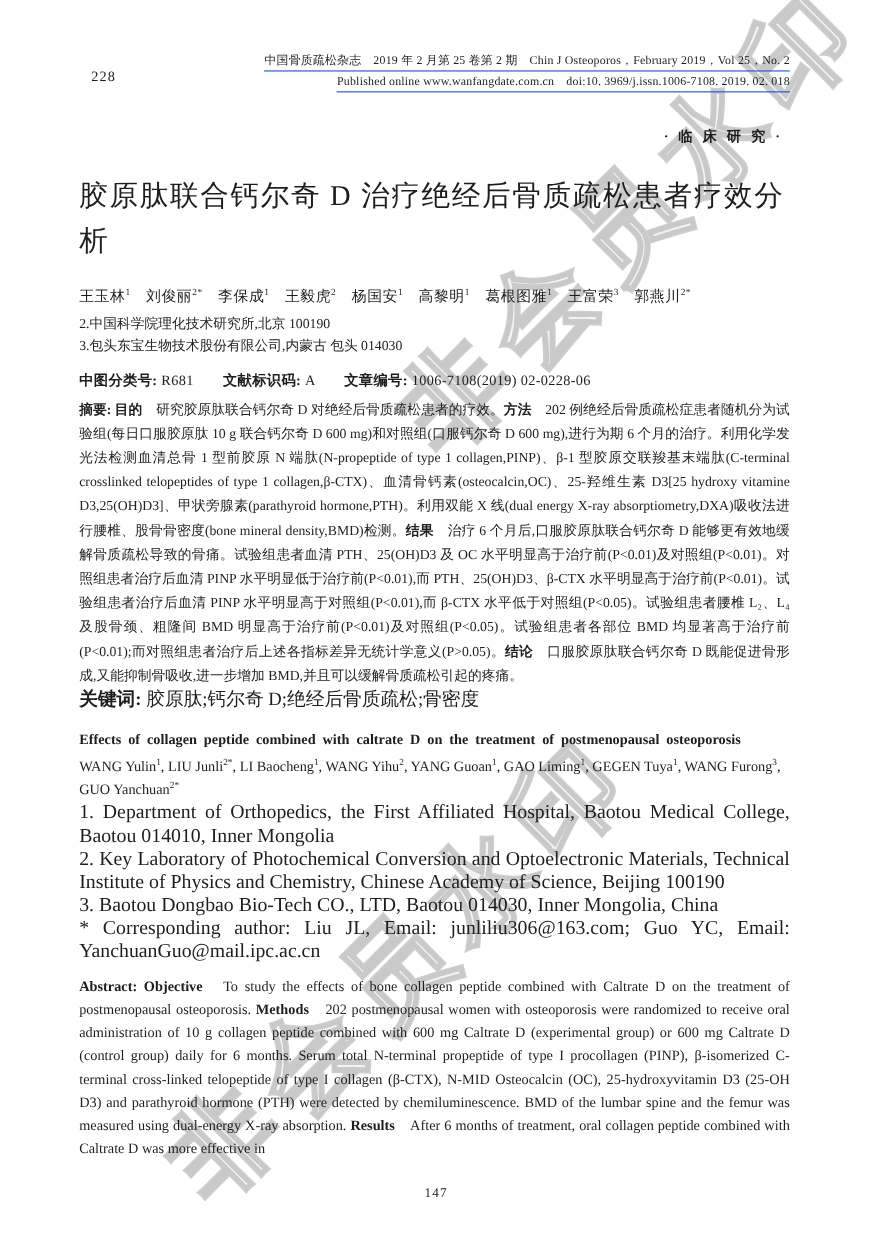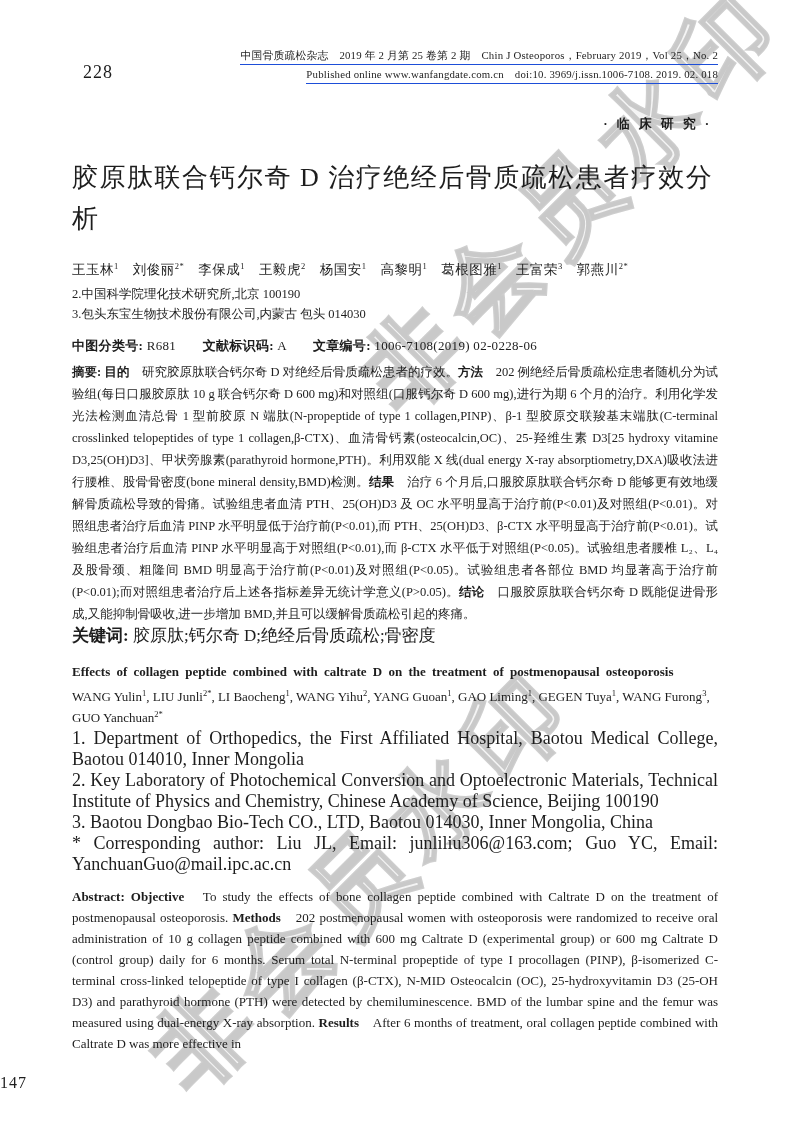--- a/index.html
+++ b/index.html
@@ -6,21 +6,21 @@
   .page{position:relative;width:793px;height:1122px;background:#ffffff;overflow:hidden;
         font-family:"Liberation Serif","DejaVu Serif",serif;color:#1d1d1d;margin:0 auto;}
   .content{position:absolute;left:72px;top:0;width:646px;}
   .b{font-weight:bold;}
   sup{font-size:8.5px;line-height:0;}
 
   
   .hdr{text-align:right;font-size:10.8px;line-height:1;}
   .hdr-row1{margin-top:50px;}
   .hdr-line{display:inline-block;border-bottom:1px solid #1d4ed8;padding-bottom:3px;margin-bottom:4px;letter-spacing:0.2px;}
-  .pagenum-left{position:absolute;left:83px;top:62px;font-size:18px;letter-spacing:1px;}
+  .pagenum-left{position:absolute;left:83px;top:62px;font-size:13px;letter-spacing:1px;}
   .section-label{text-align:right;font-size:13px;font-weight:600;letter-spacing:9px;margin-top:27px;}
 
   
   .title-zh{margin-top:24px;font-size:26px;font-weight:400;line-height:41px;letter-spacing:1.5px;}
   .authors-zh{margin-top:22px;font-size:13.5px;letter-spacing:0.5px;}
   .affils-zh{margin-top:5px;font-size:12.5px;line-height:20px;}
   .meta-line{margin-top:13px;font-size:13px;letter-spacing:0.3px;}
 
   
   .abstract-zh{margin-top:6px;font-size:12.5px;line-height:22px;text-align:justify;}
@@ -30,21 +30,21 @@
   .title-en{margin-top:13px;font-size:13px;font-weight:700;line-height:23px;text-align:justify;word-spacing:3px;}
   .authors-en{margin-top:3px;font-size:13px;line-height:21px;}
   .affils-en{font-size:18px;line-height:21px;text-align:justify;}
   .abstract-en{margin-top:11px;font-size:13px;line-height:21px;text-align:justify;}
 
   
   .footnote{margin-top:5px;}
   .footnote-rule{width:172px;border:0;border-top:1.5px solid #333;margin:0 0 5px 0;}
   .footnote-line{font-size:11.5px;line-height:20px;padding-left:15px;}
 
-  .footer-page{position:absolute;left:0;bottom:30px;width:100%;font-size:16px;letter-spacing:1px;}
+  .footer-page{position:absolute;left:0;bottom:30px;width:100%;text-align:center;font-size:12px;letter-spacing:1px;}
 
   
   .watermark{position:absolute;font-weight:800;font-size:96px;letter-spacing:14px;white-space:nowrap;
              color:rgba(195,195,195,0.18);-webkit-text-stroke:2.5px rgba(165,165,165,0.55);
              transform:translate(-50%,-50%) rotate(-45deg);pointer-events:none;
              font-family:"Liberation Sans","DejaVu Sans",sans-serif;}
   .wm-top{left:575px;top:200px;}
   .wm-bottom{left:365px;top:880px;}
 </style>
 </head>

